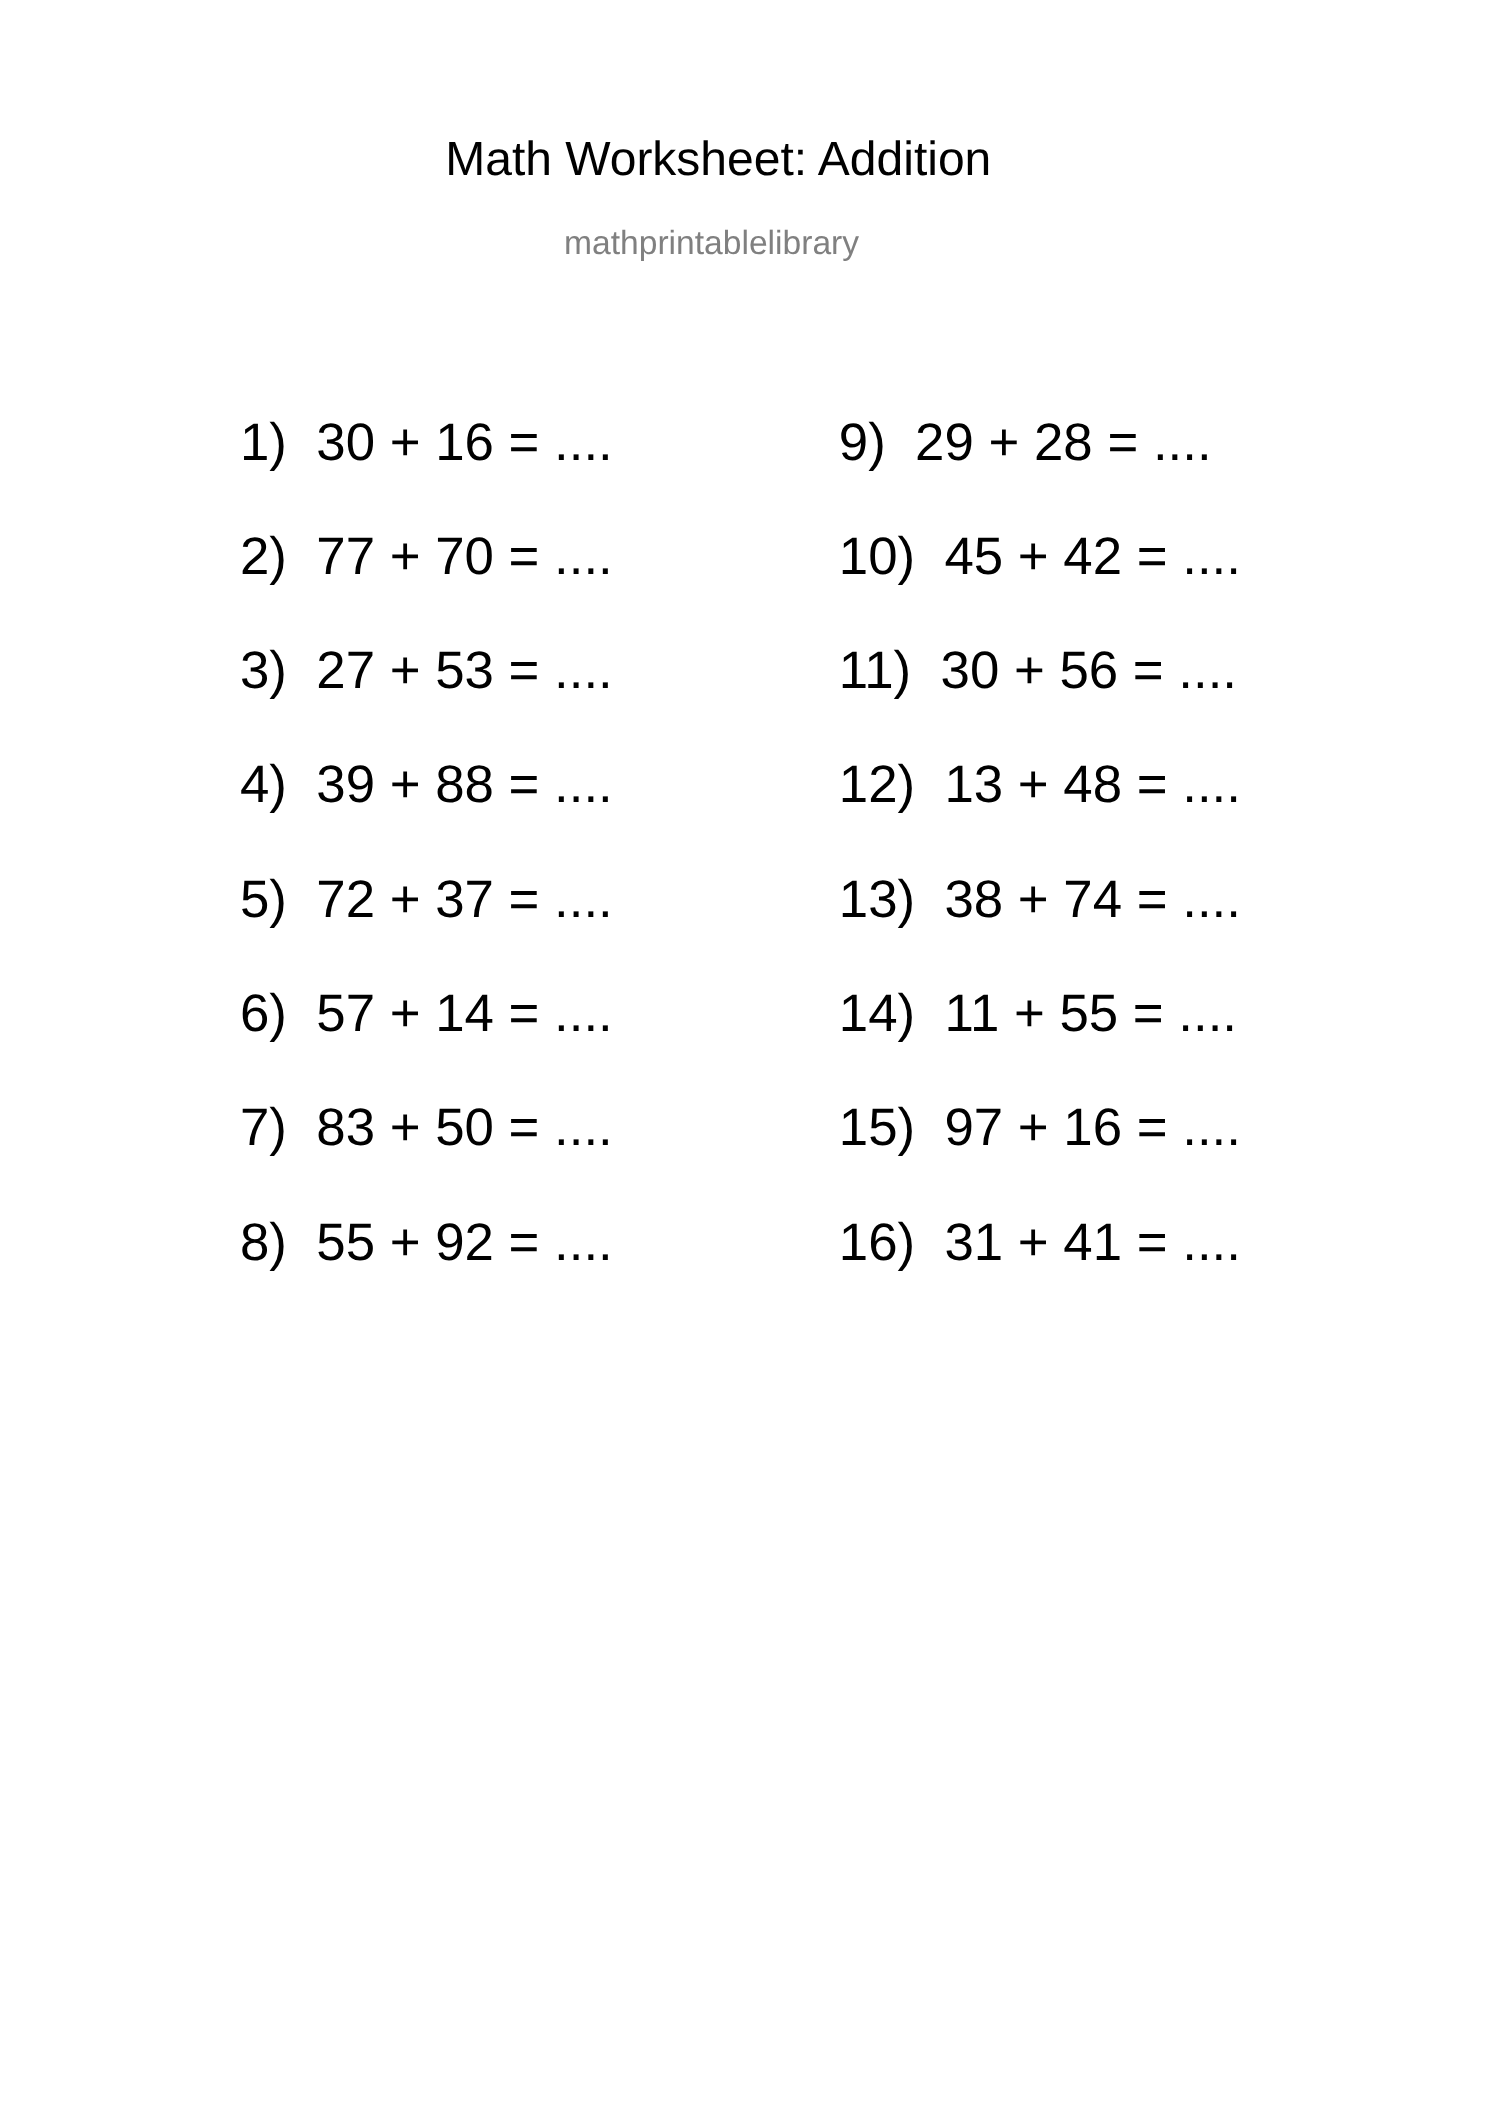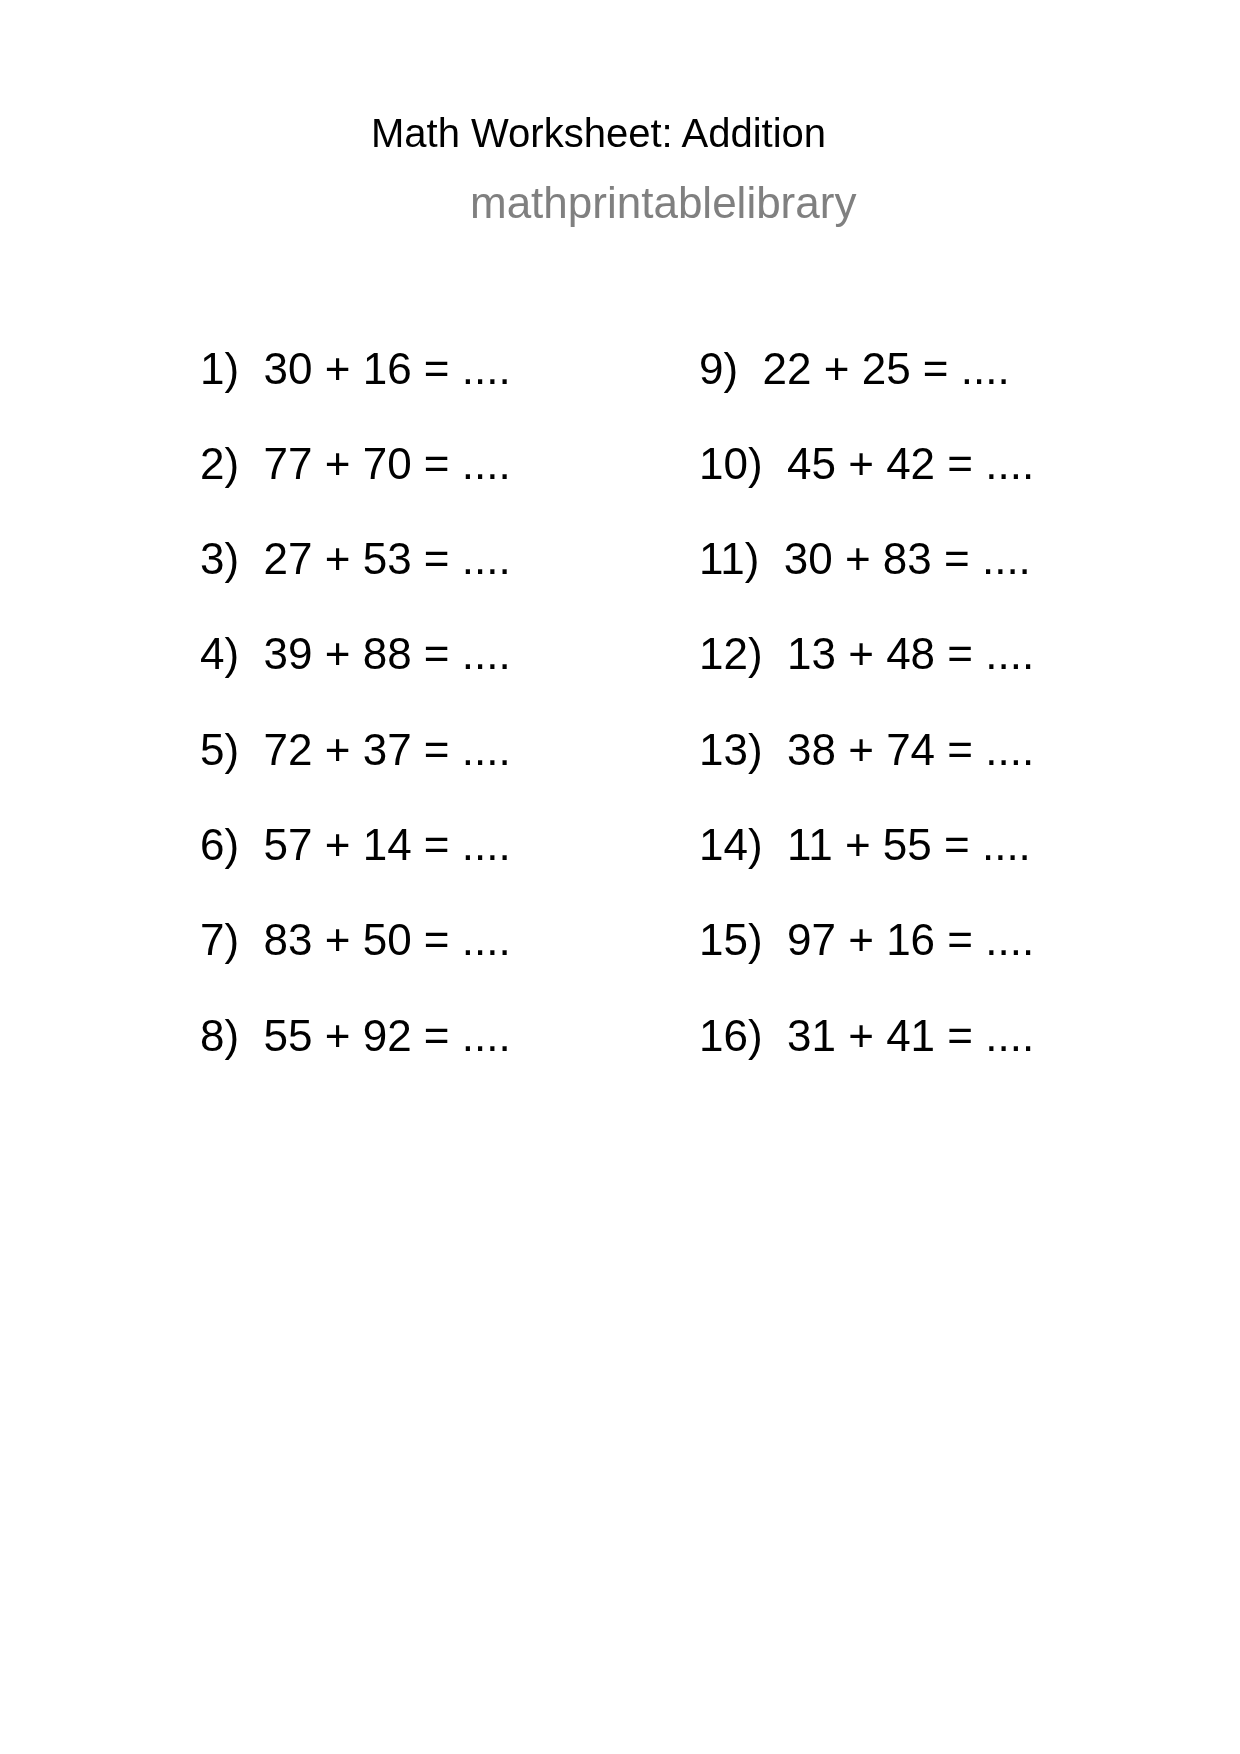--- a/index.html
+++ b/index.html
@@ -22,21 +22,21 @@
       font-size: 40px;
       line-height: 70px;
       white-space: nowrap;
       margin: 0;
       font-weight: normal;
     }
     .subtitle {
       position: absolute;
       left: 470px;
       top: 178px;
-      font-size: 44px;
+      font-size: 28px;
       line-height: 50px;
       color: #808080;
       white-space: nowrap;
     }
     .column {
       position: absolute;
       top: 0;
     }
     .col-left { left: 200px; }
     .col-right { left: 699px; }
@@ -60,21 +60,21 @@
   <div class="problem" style="top:438px">2)  77 + 70 = ....</div>
   <div class="problem" style="top:533px">3)  27 + 53 = ....</div>
   <div class="problem" style="top:628px">4)  39 + 88 = ....</div>
   <div class="problem" style="top:724px">5)  72 + 37 = ....</div>
   <div class="problem" style="top:819px">6)  57 + 14 = ....</div>
   <div class="problem" style="top:914px">7)  83 + 50 = ....</div>
   <div class="problem" style="top:1010px">8)  55 + 92 = ....</div>
 </div>
 
 <div class="column col-right">
-  <div class="problem" style="top:343px">9)  22 + 25 = ....</div>
+  <div class="problem" style="top:343px">9)  29 + 28 = ....</div>
   <div class="problem" style="top:438px">10)  45 + 42 = ....</div>
-  <div class="problem" style="top:533px">11)  30 + 83 = ....</div>
+  <div class="problem" style="top:533px">11)  30 + 56 = ....</div>
   <div class="problem" style="top:628px">12)  13 + 48 = ....</div>
   <div class="problem" style="top:724px">13)  38 + 74 = ....</div>
   <div class="problem" style="top:819px">14)  11 + 55 = ....</div>
   <div class="problem" style="top:914px">15)  97 + 16 = ....</div>
   <div class="problem" style="top:1010px">16)  31 + 41 = ....</div>
 </div>
 
 </body></html>

